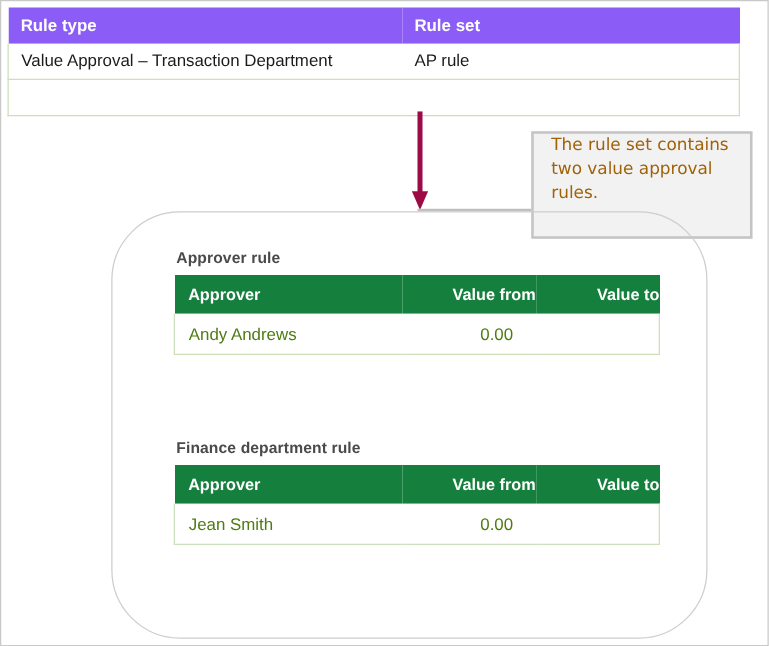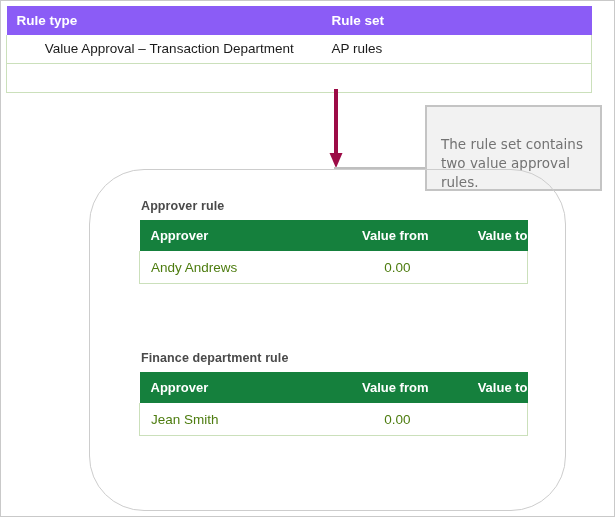--- a/index.html
+++ b/index.html
@@ -45,21 +45,21 @@
   .top-table td {
     background: #ffffff;
     color: #1b1b1b;
     font-size: 13.5px;
     text-align: left;
     padding: 6px 0 7px 10px;
     height: 15px;
     border: 1px solid #cbe0bb;
     border-top: none;
   }
-  .top-table td.c1 { border-right: none; text-align: center; }
+  .top-table td.c1 { border-right: none; }
   .top-table td.c2 { border-left: none; }
   .top-table tr.empty td { height: 15px; }
   .col-ruletype { width: 315px; }
   .col-ruleset  { width: 270px; }
 
   
   .arrow {
     position: absolute;
     left: 327px;
     top: 88px;
@@ -84,23 +84,23 @@
     top: 104px;
     width: 177px;
     height: 86px;
     background: #f2f2f2;
     border: 2px solid #c4c4c4;
     box-sizing: border-box;
   }
   .callout-text {
     position: absolute;
     left: 14px;
-    top: 28px;
+    top: 0;
     width: 150px;
-    color: #737373;
+    color: #a16207;
     font-size: 13.5px;
     line-height: 19px;
     font-family: "DejaVu Sans", sans-serif;
   }
 
   
   .round-box {
     position: absolute;
     left: 88px;
     top: 168px;
@@ -187,21 +187,21 @@
     </colgroup>
     <thead>
       <tr>
         <th>Rule type</th>
         <th>Rule set</th>
       </tr>
     </thead>
     <tbody>
       <tr>
         <td class="c1">Value Approval – Transaction Department</td>
-        <td class="c2">AP rules</td>
+        <td class="c2">AP rule</td>
       </tr>
       <tr class="empty">
         <td class="c1"></td>
         <td class="c2"></td>
       </tr>
     </tbody>
   </table>
 
   <svg class="arrow" viewBox="0 0 16 80" xmlns="http://www.w3.org/2000/svg">
     <line x1="8" y1="0" x2="8" y2="66" stroke="#9c0b46" stroke-width="4"></line>

